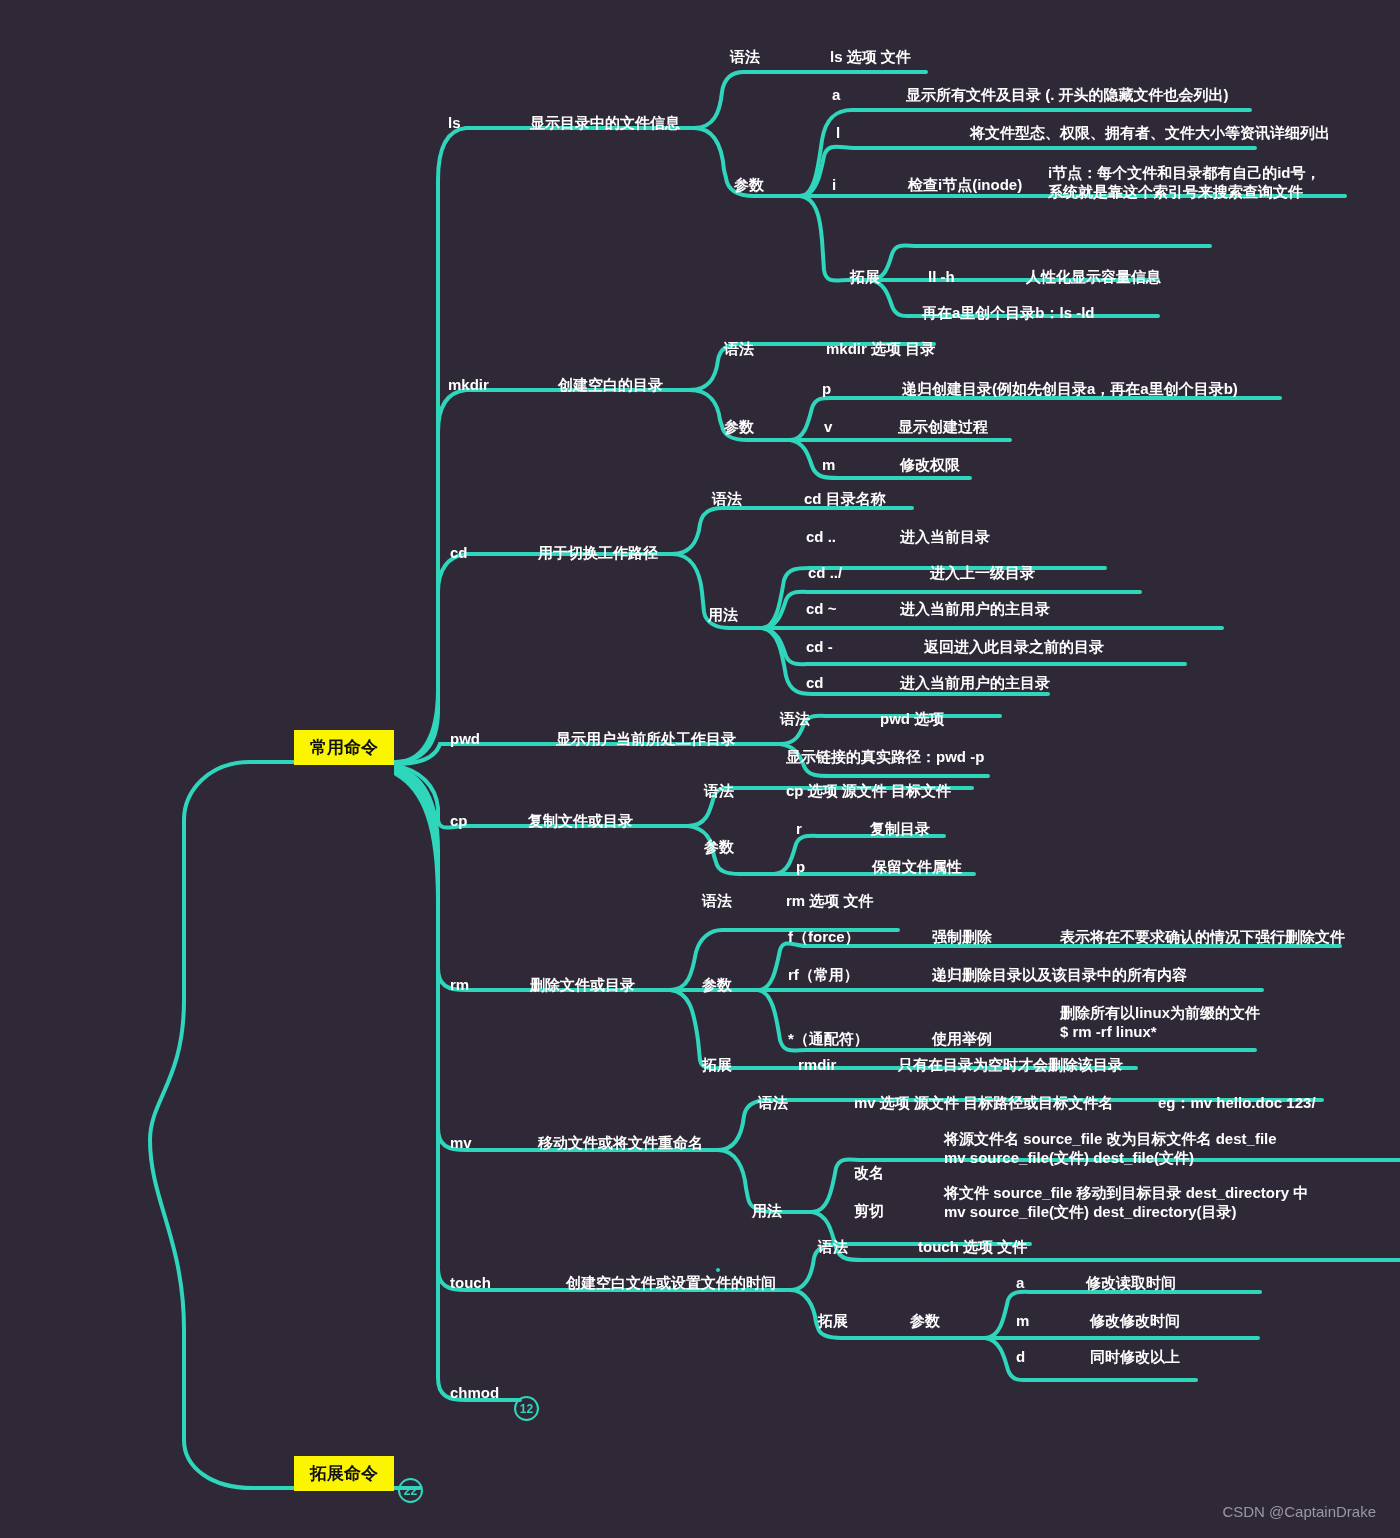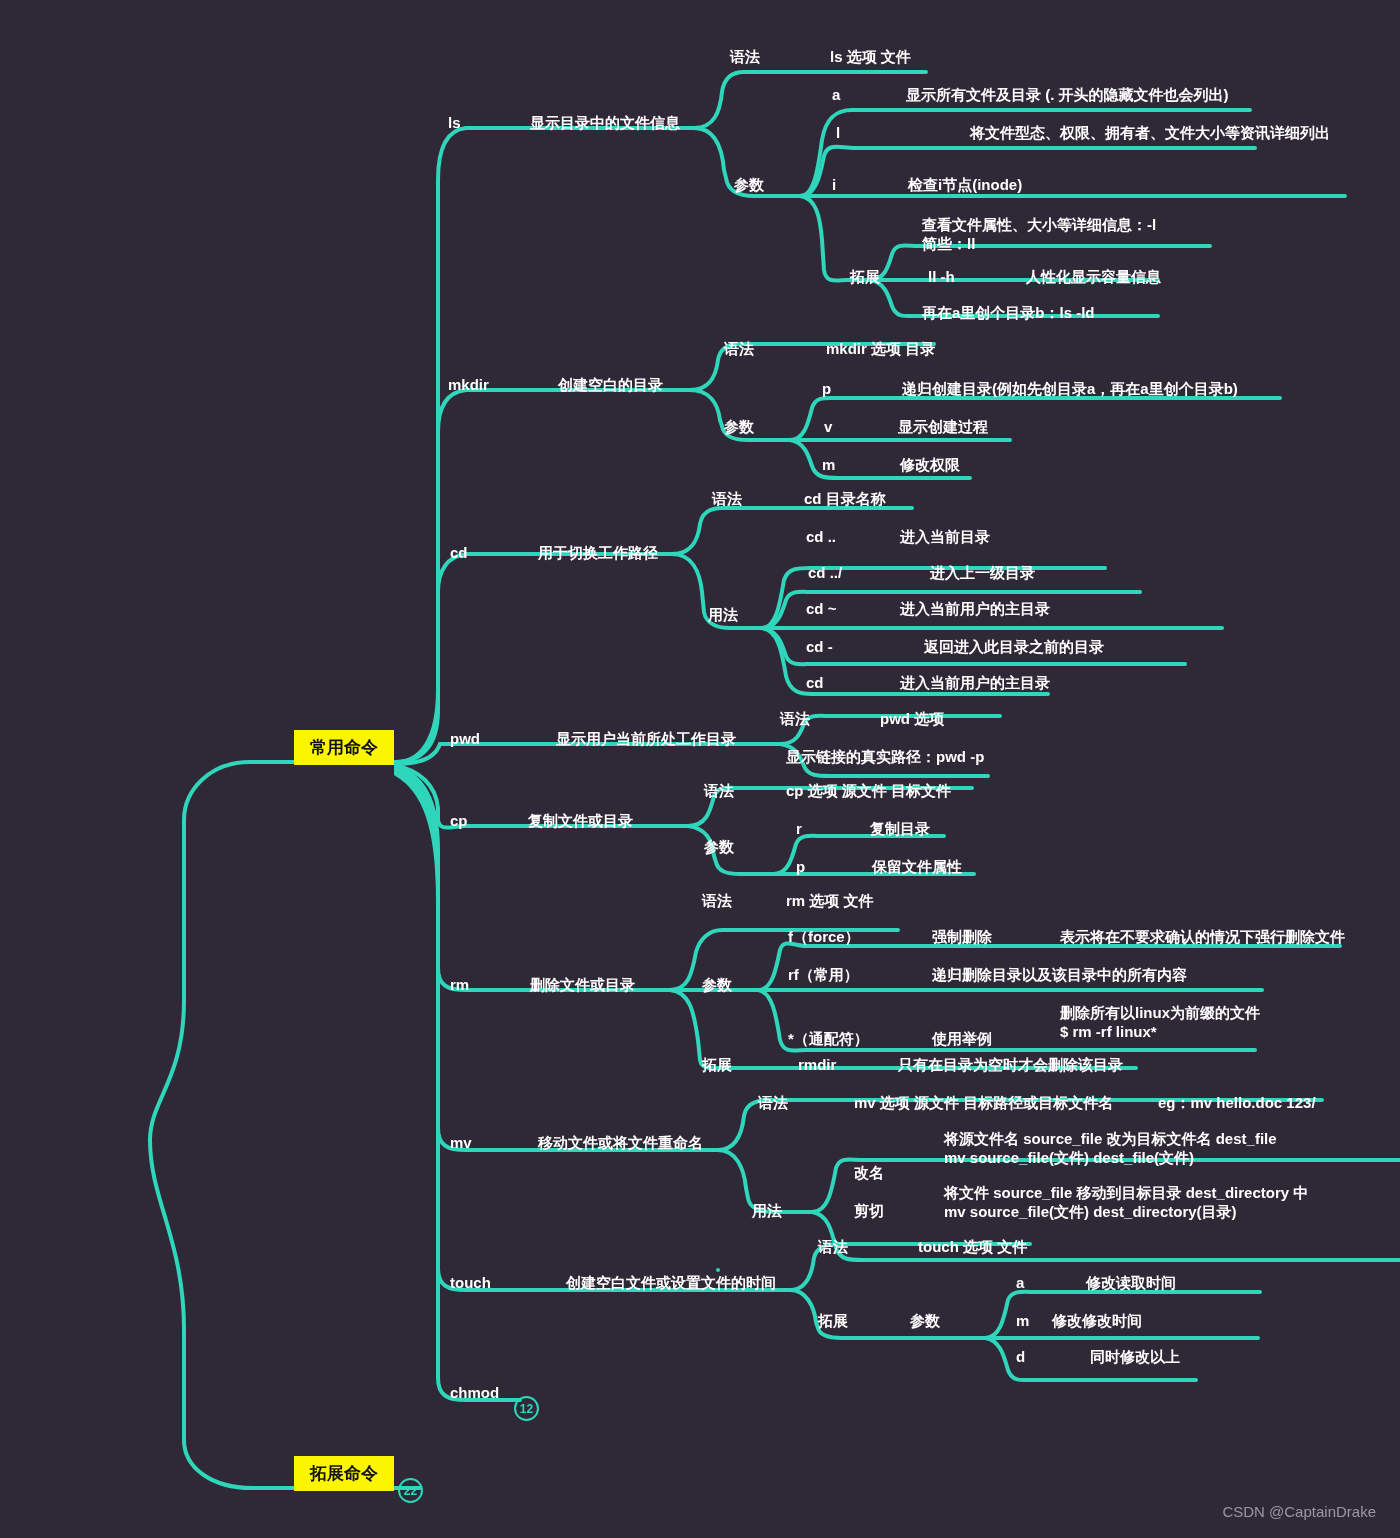--- a/index.html
+++ b/index.html
@@ -136,24 +136,24 @@
   <div class="node txt" style="left:730px;top:48px;">语法</div>
   <div class="node txt" style="left:830px;top:48px;">ls 选项 文件</div>
   <div class="node txt" style="left:734px;top:176px;">参数</div>
 
   <div class="node txt" style="left:832px;top:86px;">a</div>
   <div class="node txt" style="left:906px;top:86px;">显示所有文件及目录 (. 开头的隐藏文件也会列出)</div>
   <div class="node txt" style="left:836px;top:124px;">l</div>
   <div class="node txt" style="left:930px;top:124px;margin-left:40px;">将文件型态、权限、拥有者、文件大小等资讯详细列出</div>
   <div class="node txt" style="left:832px;top:176px;">i</div>
   <div class="node txt" style="left:908px;top:176px;">检查i节点(inode)</div>
+  <div class="node txt" style="left:1048px;top:164px;">i节点：每个文件和目录都有自己的id号，
+系统就是靠这个索引号来搜索查询文件</div>
 
   <div class="node txt" style="left:850px;top:268px;">拓展</div>
-  <div class="node txt" style="left:922px;top:216px;">查看文件属性、大小等详细信息：-l
-简些：ll</div>
   <div class="node txt" style="left:928px;top:268px;">ll -h</div>
   <div class="node txt" style="left:1026px;top:268px;">人性化显示容量信息</div>
   <div class="node txt" style="left:922px;top:304px;">再在a里创个目录b：ls -ld</div>
 
   <div class="node lbl" style="left:448px;top:376px;">mkdir</div>
   <div class="node txt" style="left:558px;top:376px;text-align:right;">创建空白的目录</div>
   <div class="node txt" style="left:724px;top:340px;">语法</div>
   <div class="node txt" style="left:826px;top:340px;">mkdir 选项 目录</div>
   <div class="node txt" style="left:724px;top:418px;">参数</div>
   <div class="node txt" style="left:822px;top:380px;">p</div>
@@ -231,21 +231,21 @@
 
   <div class="node lbl" style="left:450px;top:1274px;">touch</div>
   <div class="node txt" style="left:566px;top:1274px;">创建空白文件或设置文件的时间</div>
   <div class="node txt" style="left:818px;top:1238px;">语法</div>
   <div class="node txt" style="left:918px;top:1238px;">touch 选项 文件</div>
   <div class="node txt" style="left:818px;top:1312px;">拓展</div>
   <div class="node txt" style="left:910px;top:1312px;">参数</div>
   <div class="node txt" style="left:1016px;top:1274px;">a</div>
   <div class="node txt" style="left:1086px;top:1274px;">修改读取时间</div>
   <div class="node txt" style="left:1016px;top:1312px;">m</div>
-  <div class="node txt" style="left:1052px;top:1312px;">修改修改时间</div>
+  <div class="node txt" style="left:1090px;top:1312px;">修改修改时间</div>
   <div class="node txt" style="left:1016px;top:1348px;">d</div>
   <div class="node txt" style="left:1090px;top:1348px;">同时修改以上</div>
 
   <div class="node lbl" style="left:450px;top:1384px;">chmod</div>
   <div class="badge" style="left:514px;top:1396px;">12</div>
 
   <div class="watermark">CSDN @CaptainDrake</div>
 </div>
 
 </body></html>

